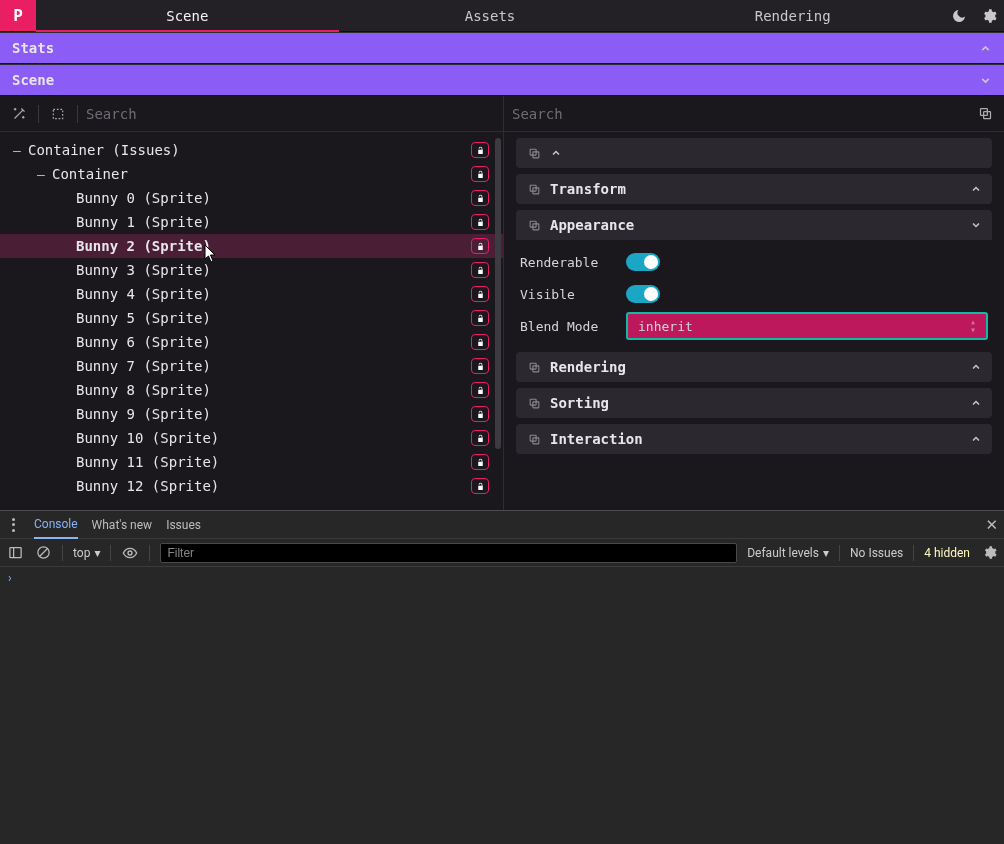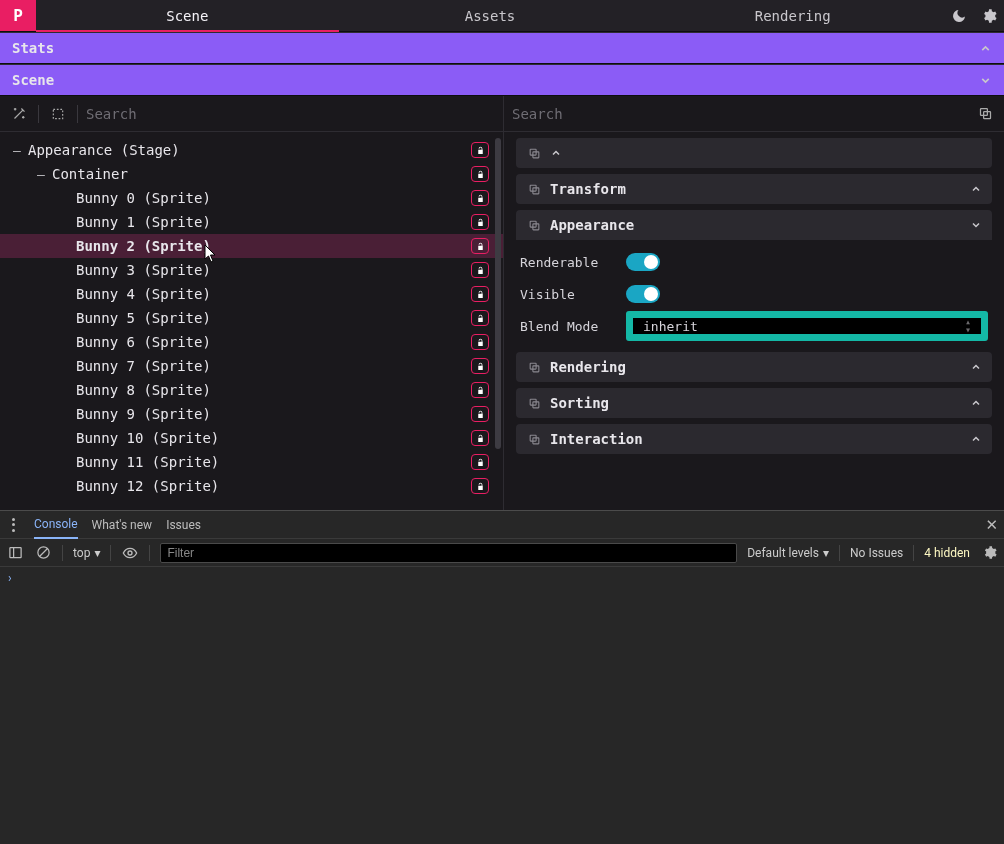--- a/index.html
+++ b/index.html
@@ -57,21 +57,21 @@
   .section.open { margin-bottom:0; border-radius:4px 4px 0 0;}
   .section-body { padding:6px 4px 10px 4px;}
   .prop { display:flex; align-items:center; height:32px; gap:10px;}
   .prop .plabel { width:96px; font-size:13px; color:#d6d4da;}
   .toggle { width:34px; height:18px; background:#1aa6c4; border-radius:10px; position:relative; cursor:pointer;}
   .toggle::after { content:""; position:absolute; right:2px; top:2px; width:14px; height:14px; background:#fff; border-radius:50%;}
   .slider { flex:1; height:18px; position:relative;}
   .slider-track { position:absolute; left:0; right:0; top:50%; height:4px; transform:translateY(-50%); background:#1aa6c4; border-radius:2px;}
   .slider-thumb { position:absolute; right:0; top:50%; transform:translate(50%,-50%); width:14px; height:14px; background:#fff; border-radius:50%;}
   .textin { flex:1; height:26px; background:#1f1d22; border:1px solid #3a383e; border-radius:3px; display:flex; align-items:center; justify-content:center; color:#d6d4da; font-size:13px;}
-  .select { flex:1; height:28px; background:#000000; border:7px solid #14b8a6; border-radius:3px; display:flex; align-items:center; padding:8px 10px; justify-content:space-between; font-size:13px; color:#d6d4da;}
+  .select { flex:1; height:28px; background:#be185d; border:2px solid #14b8a6; border-radius:3px; display:flex; align-items:center; padding:8px 10px; justify-content:space-between; font-size:13px; color:#d6d4da;}
   .select .updown { opacity:.5; font-size:10px; line-height:8px;}
 
   
   .devtools { position:relative; height:334px; background:#272727; border-top:1px solid #4b4b4b; font-family: -apple-system, "Segoe UI", Roboto, sans-serif; font-size:12px; color:#ccc;}
   .dt-tabs { height:28px; display:flex; align-items:center; border-bottom:1px solid #3a3a3a; padding:0 6px; gap:14px;}
   .dt-tabs .more { width:14px; height:14px; display:flex; flex-direction:column; justify-content:space-between; align-items:center; cursor:pointer;}
   .dt-tabs .more span{ width:3px; height:3px; background:#bbb; border-radius:50%;}
   .dt-tab { cursor:pointer; color:#bdbdbd; padding:6px 0; }
   .dt-tab.active { color:#8ab4f8; border-bottom:2px solid #8ab4f8; }
   .dt-close { margin-left:auto; cursor:pointer; color:#bbb; font-size:15px;}
@@ -155,21 +155,21 @@
           </svg>
       </div>
       <div class="divider"></div>
       <input type="text" placeholder="Search" style="">
     </div>
 
     <div class="tree">
       <div class="tree-scroll" id="tree-scroll">
           <div class="tree-row" style="padding-left: 10px;">
             <div class="expander">—</div>
-            <div class="tree-label">Appearance (Stage)</div>
+            <div class="tree-label">Container (Issues)</div>
             <div class="lock">
               <div class="lock-badge">
                 <svg viewBox="0 0 24 24" fill="#fff">
                   <path d="M17 10V7a5 5 0 00-10 0h2a3 3 0 016 0v3H6v11h12V10z"></path>
                 </svg>
               </div>
             </div>
           </div>
           <div class="tree-row" style="padding-left: 34px;">
             <div class="expander">—</div>

